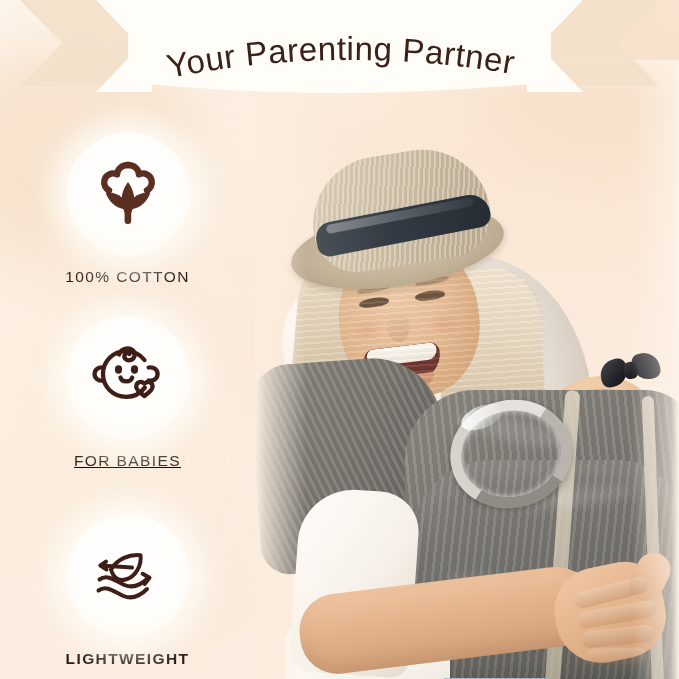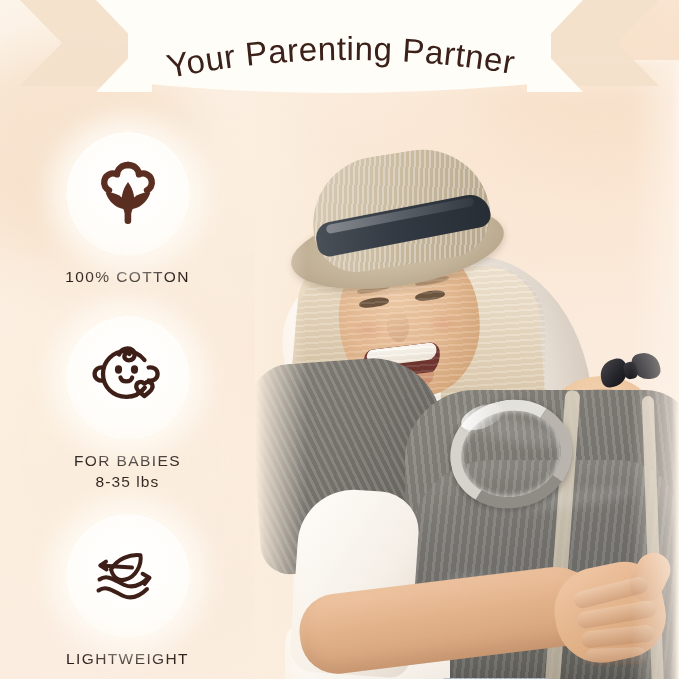--- a/index.html
+++ b/index.html
@@ -351,22 +351,22 @@
     border-radius:10px 12px 0 0;
   }
 
   
   .banner{position:absolute;left:0;top:0;width:679px;height:104px;z-index:80;}
 
   
   .features{position:absolute;left:0;top:0;width:255px;height:512px;z-index:90;margin-top:20px;}
   .feature{position:absolute;left:0;width:255px;text-align:center;}
   .f-cotton{top:112px;}
-  .f-babies{top:296px;}
-  .f-light{top:494px;}
+  .f-babies{top:296px;text-decoration:underline;}
+  .f-light{top:494px;font-weight:bold;}
 
   .circle{
     position:relative;margin:0 auto;
     width:124px;height:124px;border-radius:50%;
     background:radial-gradient(circle at 50% 42%, #ffffff 0%, #fffdf9 62%, #fdf6ec 100%);
     box-shadow:0 0 26px 16px rgba(255,252,246,.85);
     display:flex;align-items:center;justify-content:center;
   }
   .circle svg{display:block;}
   .f-label{
@@ -537,21 +537,20 @@
             <path d="M58 47.5 C55.6 45 51.6 45.6 50.5 48.8 C49.5 51.8 51.6 54.6 54.4 56.8 L58.4 60 L62.4 56.8 C65.2 54.6 67.3 51.8 66.3 48.8 C65.2 45.6 61.2 45 58.8 47.5 Z"></path>
           </g>
           <g fill="#3d1f17">
             <ellipse cx="32.5" cy="33.5" rx="3.6" ry="4.2"></ellipse>
             <ellipse cx="48.5" cy="33.5" rx="3.6" ry="4.2"></ellipse>
           </g>
         </svg>
       </div>
       <div class="f-label">
         <span>FOR BABIES</span>
-        <span class="sub">8-35 lbs</span>
       </div>
     </div>
 
     <div class="feature f-light">
       <div class="circle">
         <svg width="84" height="84" viewBox="0 0 84 84">
           <g fill="none" stroke="#3d1f17" stroke-width="4" stroke-linecap="round" stroke-linejoin="round">
 
             <path d="M25 35.5 C31 25 44 19.8 54.5 21.2 C55.8 31 50 42.5 39.5 45.5 C33 47.4 27.4 44 25 35.5 Z"></path>
 

